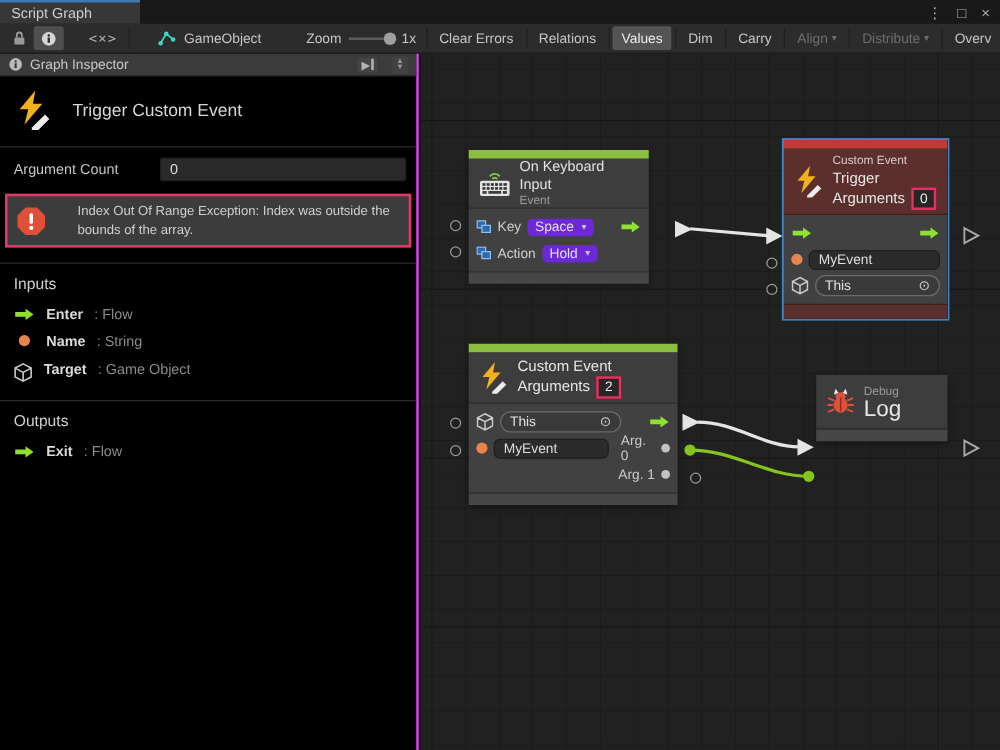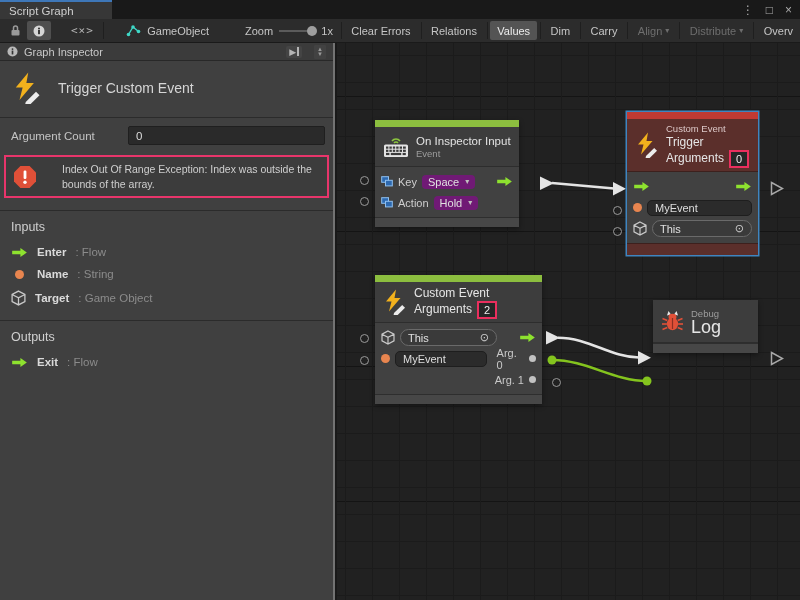--- a/index.html
+++ b/index.html
@@ -23,42 +23,42 @@
   .tbtn.active{background:#545454;color:#ececec}
   .tbtn.disabled{color:#6e6e6e}
   .tb-ico{display:flex;align-items:center;justify-content:center;height:19px;padding:0 6px;border-radius:2px}
   .tb-ico.active{background:#4f4f4f}
   .tb-sep{width:1px;height:17px;background:#1f1f1f;margin:0 3px}
   .zoomtrack{width:90px;height:2px;background:#5b5b5b;position:relative;margin:0 6px}
   .zoomthumb{position:absolute;right:-2px;top:-4px;width:10px;height:10px;border-radius:50%;background:#9e9e9e}
   .codeglyph{font-family:"DejaVu Sans Mono",monospace;color:#b5b5b5;letter-spacing:1px}
 
   
-  .inspector{position:absolute;left:0;top:43px;width:335px;height:557px;background:#404040;
-    border-right:2px solid #737373;color:#bdbdbd}
+  .inspector{position:absolute;left:0;top:43px;width:335px;height:557px;background:#000000;
+    border-right:2px solid #d946ef;color:#bdbdbd}
   .insp-head{height:18px;background:#3b3b3b;border-bottom:1px solid #282828;display:flex;
     align-items:center;gap:6px;padding:0 7px;font-size:11px;color:#c9c9c9}
   .insp-head .grow{flex:1}
   .dockico{display:flex;align-items:center;gap:1px;color:#b5b5b5;font-size:9px;padding:1px 3px;background:#444;border-radius:2px}
   .dockico .bar{width:2px;height:9px;background:#b5b5b5}
   .spinner{display:flex;flex-direction:column;line-height:5px;font-size:6px;color:#9a9a9a;
     background:#424242;padding:2px 3px;margin-left:6px;border-radius:1px}
   .insp-title{display:flex;align-items:center;gap:16px;padding:11px 12px 13px;border-bottom:1px solid #2b2b2b}
   .insp-title .t{font-size:14px;color:#d6d6d6}
   .argrow{position:relative;height:35px}
   .argrow .lab{position:absolute;left:11px;top:12px;font-size:11.5px;color:#c4c4c4}
   .argrow input{position:absolute;left:128px;top:8px;width:197px;height:19px;background:#2a2a2a;
     border:1px solid #1f1f1f;border-radius:2px;color:#dcdcdc;font-size:11.5px;padding:0 7px;
     font-family:"Liberation Sans",sans-serif;outline:none}
   .errbox{margin:2px 4px 12px;border:2px solid #e8356b;background:#3c3c3c;display:flex;gap:25px;
     padding:5px 7px;align-items:center}
   .errbox .msg{font-size:10.5px;color:#cfcfcf;line-height:1.4}
   .section{border-top:1px solid #2b2b2b;padding:9px 11px 4px}
   .sec-h{font-size:12.5px;color:#d0d0d0;margin-bottom:12px}
-  .port-row{display:flex;align-items:center;gap:9px;margin-bottom:10px;font-size:11.5px}
+  .port-row{display:flex;align-items:flex-start;gap:9px;margin-bottom:10px;font-size:11.5px}
   .port-row .pname{color:#dadada;font-weight:bold}
   .port-row .ptype{color:#8b8b8b}
   .odot{width:9px;height:9px;border-radius:50%;background:#e8854f;flex:none}
   .gdot{width:7px;height:7px;border-radius:50%;background:#c2c2c2;flex:none}
 
   
   .graph{position:absolute;left:337px;top:43px;width:463px;height:557px;background-color:#212121;
     background-image:
       linear-gradient(#1b1b1b 1px,transparent 1px),
       linear-gradient(90deg,#1b1b1b 1px,transparent 1px),
@@ -77,21 +77,21 @@
   .nhead.maroon{background:#5b2f2b;border-bottom:1px solid #3d201d}
   .nhead .tcol{display:flex;flex-direction:column}
   .ntitle{font-size:11.5px;color:#e2e2e2;line-height:14px}
   .nsub{font-size:9.5px;color:#9d9d9d;line-height:12px}
   .ntitle-lg{font-size:12px;color:#e6e6e6;line-height:15px}
   .nbody{background:#414141;padding:4px 6px;position:relative}
   .nfoot{height:10px;background:#474747;border-top:1px solid #2e2e2e}
   .nfoot.maroon{height:12px;background:#5b2f2b;border-top:1px solid #3d201d}
   .prow{display:flex;align-items:center;gap:5px;height:21px}
   .prow .grow{flex:1}
-  .ndrop{background:#701a75;border-radius:4px;padding:1px 6px;display:flex;align-items:center;gap:6px;color:#e0e0e0}
+  .ndrop{background:#6d28d9;border-radius:4px;padding:1px 6px;display:flex;align-items:center;gap:6px;color:#e0e0e0}
   .ndrop .caret{font-size:8px;color:#c0c0c0}
   .thisdrop{background:#3a3a3a;border:1px solid #6a6a6a;border-radius:9px;padding:1px 7px;
     display:flex;align-items:center;color:#e0e0e0}
   .thisdrop .grow{flex:1}
   .thisdrop .tgt{font-size:11px;color:#cfcfcf}
   .nfield{background:#2b2b2b;border:1px solid #1e1e1e;border-radius:5px;padding:1px 7px;color:#dedede}
   .badge{background:#262626;border:2px solid #ea2f5e;color:#ececec;padding:0 5px;font-size:11px;
     line-height:14px;margin-left:5px}
   .argl{color:#c9c9c9}
   .xport{position:absolute}
@@ -280,21 +280,21 @@
               <rect x="9.8" y="13.7" width="2.4" height="2.2"></rect>
               <rect x="13.2" y="13.7" width="2.4" height="2.2"></rect>
               <rect x="16.6" y="13.7" width="2.4" height="2.2"></rect>
               <rect x="20" y="13.7" width="2.8" height="2.2"></rect>
             <rect x="3" y="16.9" width="3.4" height="2.2"></rect>
               <rect x="7.8" y="16.9" width="10.4" height="2.2"></rect>
               <rect x="19.6" y="16.9" width="3.2" height="2.2"></rect>
           </g>
         </svg>
         <span class="tcol">
-          <span class="ntitle">On Inspector Input</span>
+          <span class="ntitle">On Keyboard Input</span>
           <span class="nsub">Event</span>
         </span>
       </div>
       <div class="nbody">
         <div class="prow">
           <svg width="12" height="11" viewBox="0 0 12 11">
               <rect x=".7" y=".7" width="6.8" height="5.6" fill="#2d69b0" stroke="#8fc0f0" stroke-width="1"></rect>
               <rect x="4.5" y="4.3" width="6.8" height="5.6" fill="#2d69b0" stroke="#8fc0f0" stroke-width="1"></rect>
             </svg>
           <span>Key</span>

